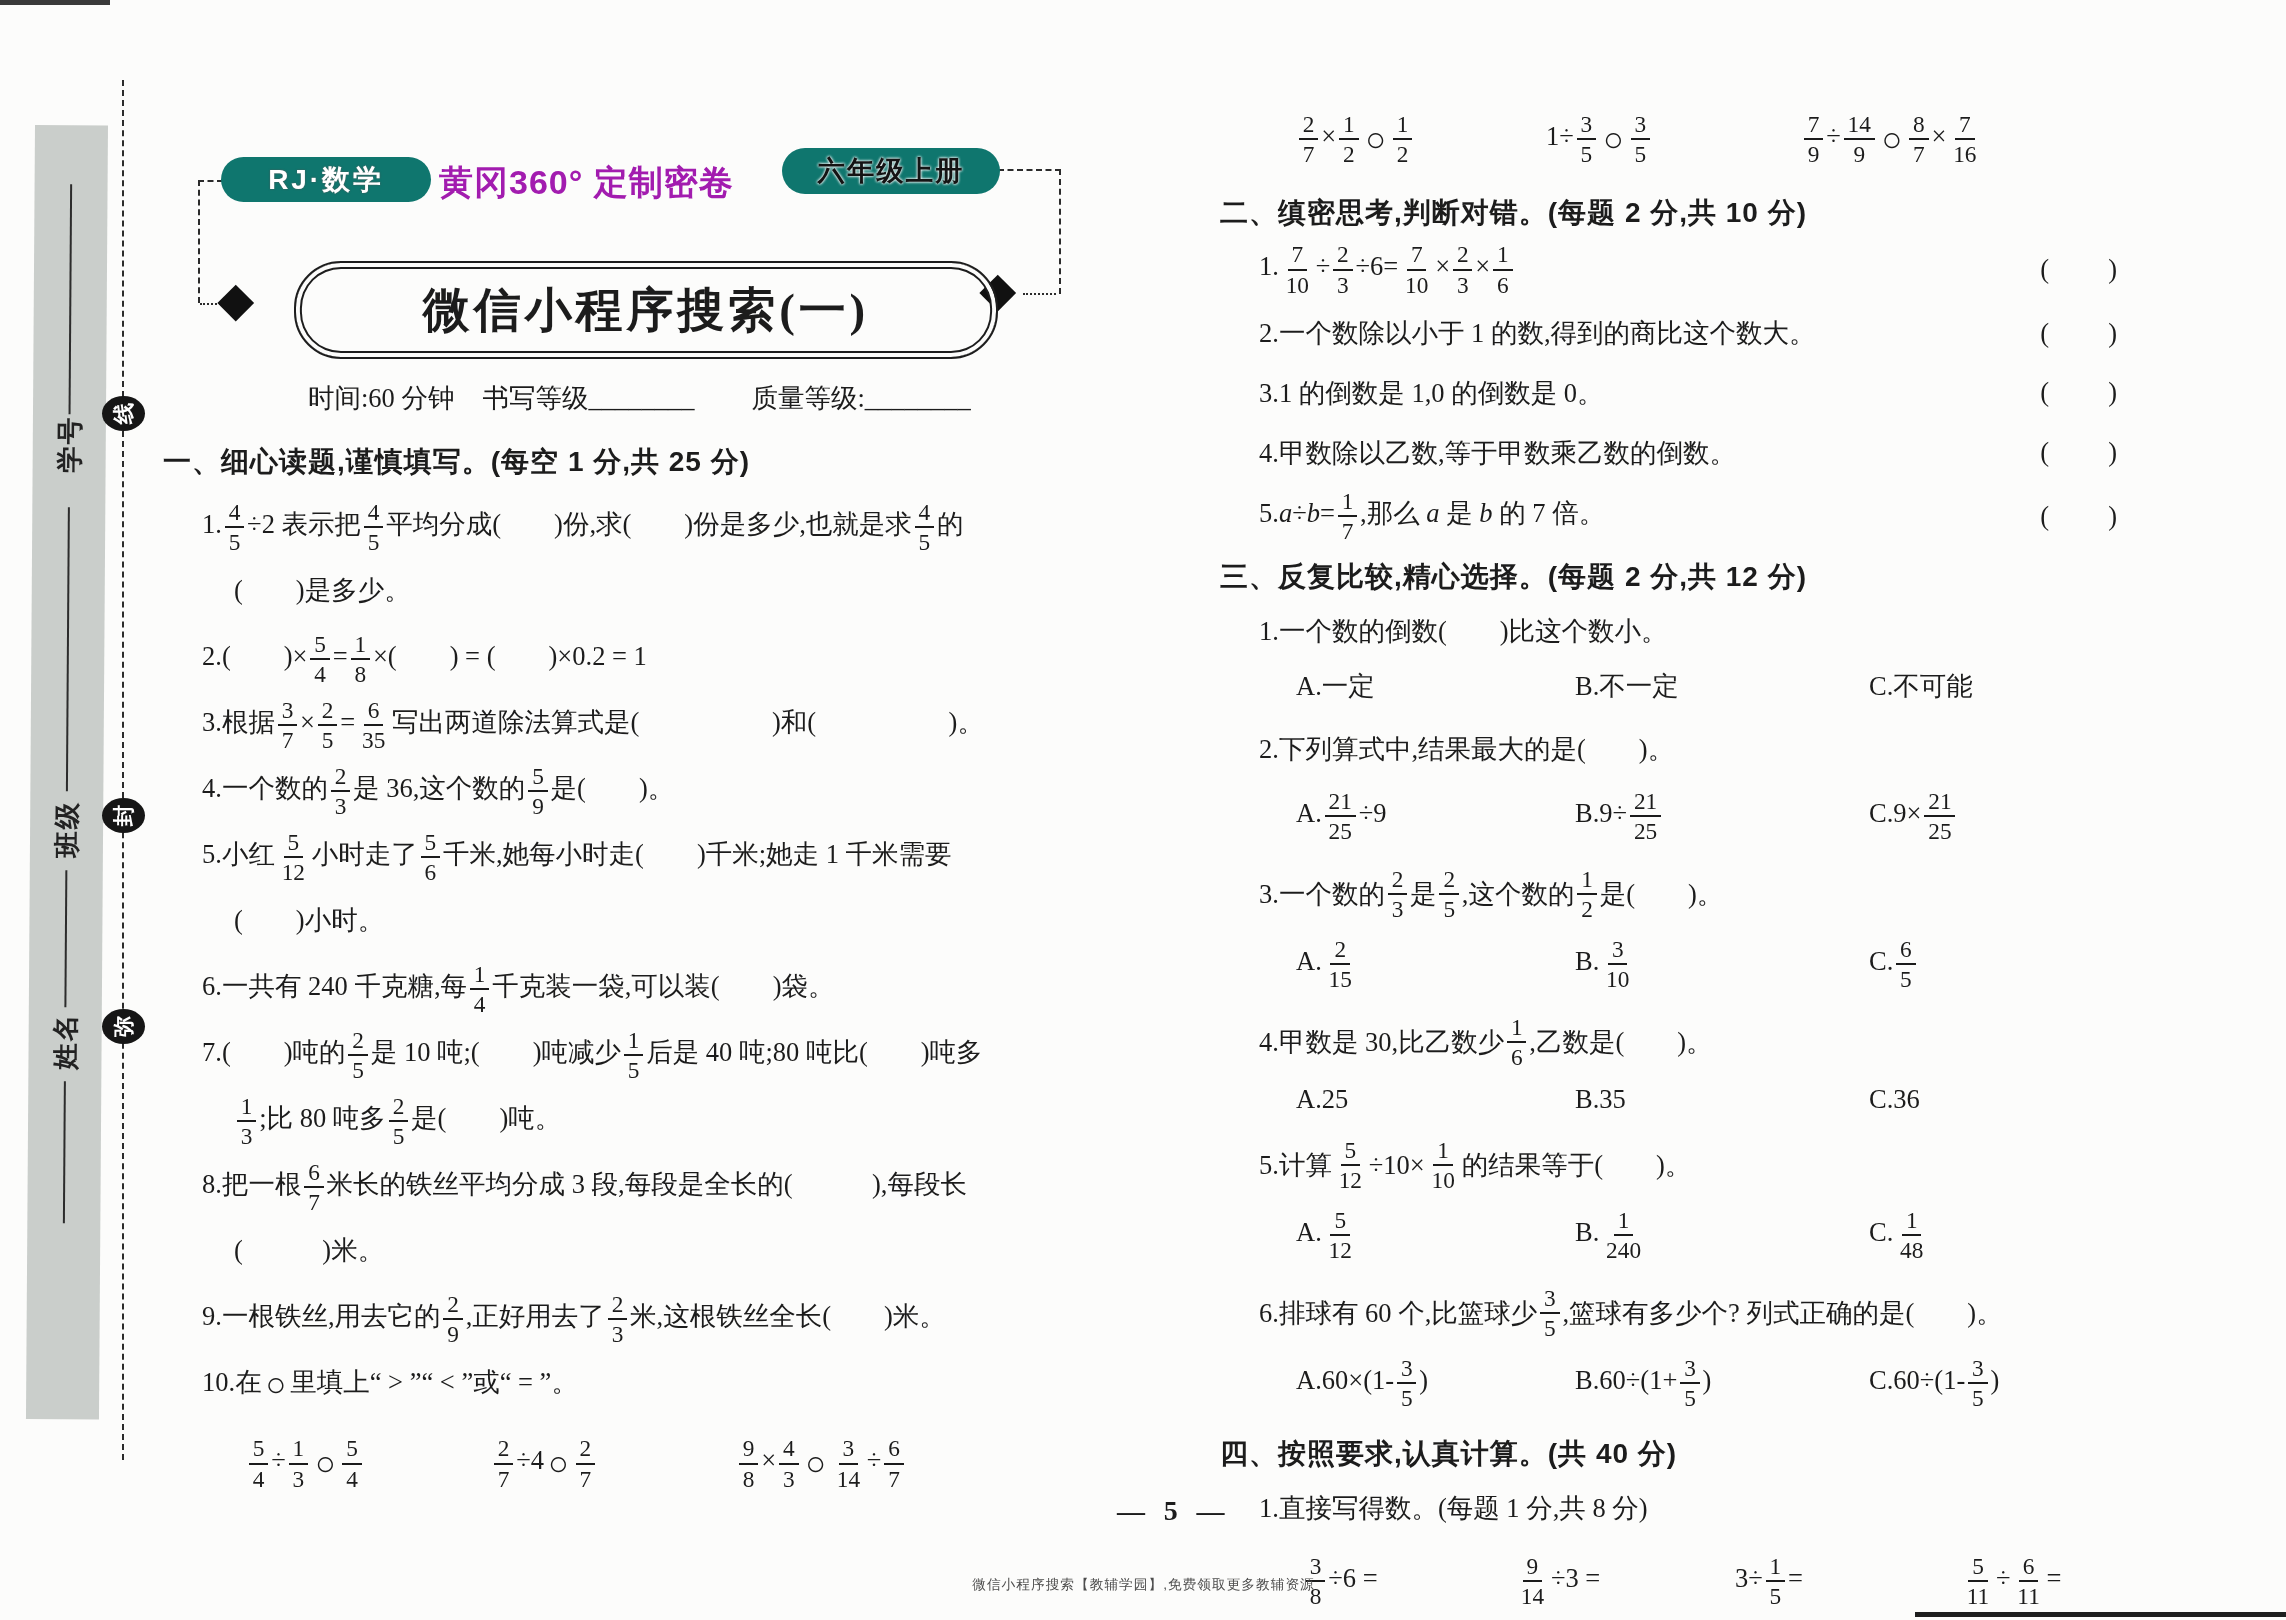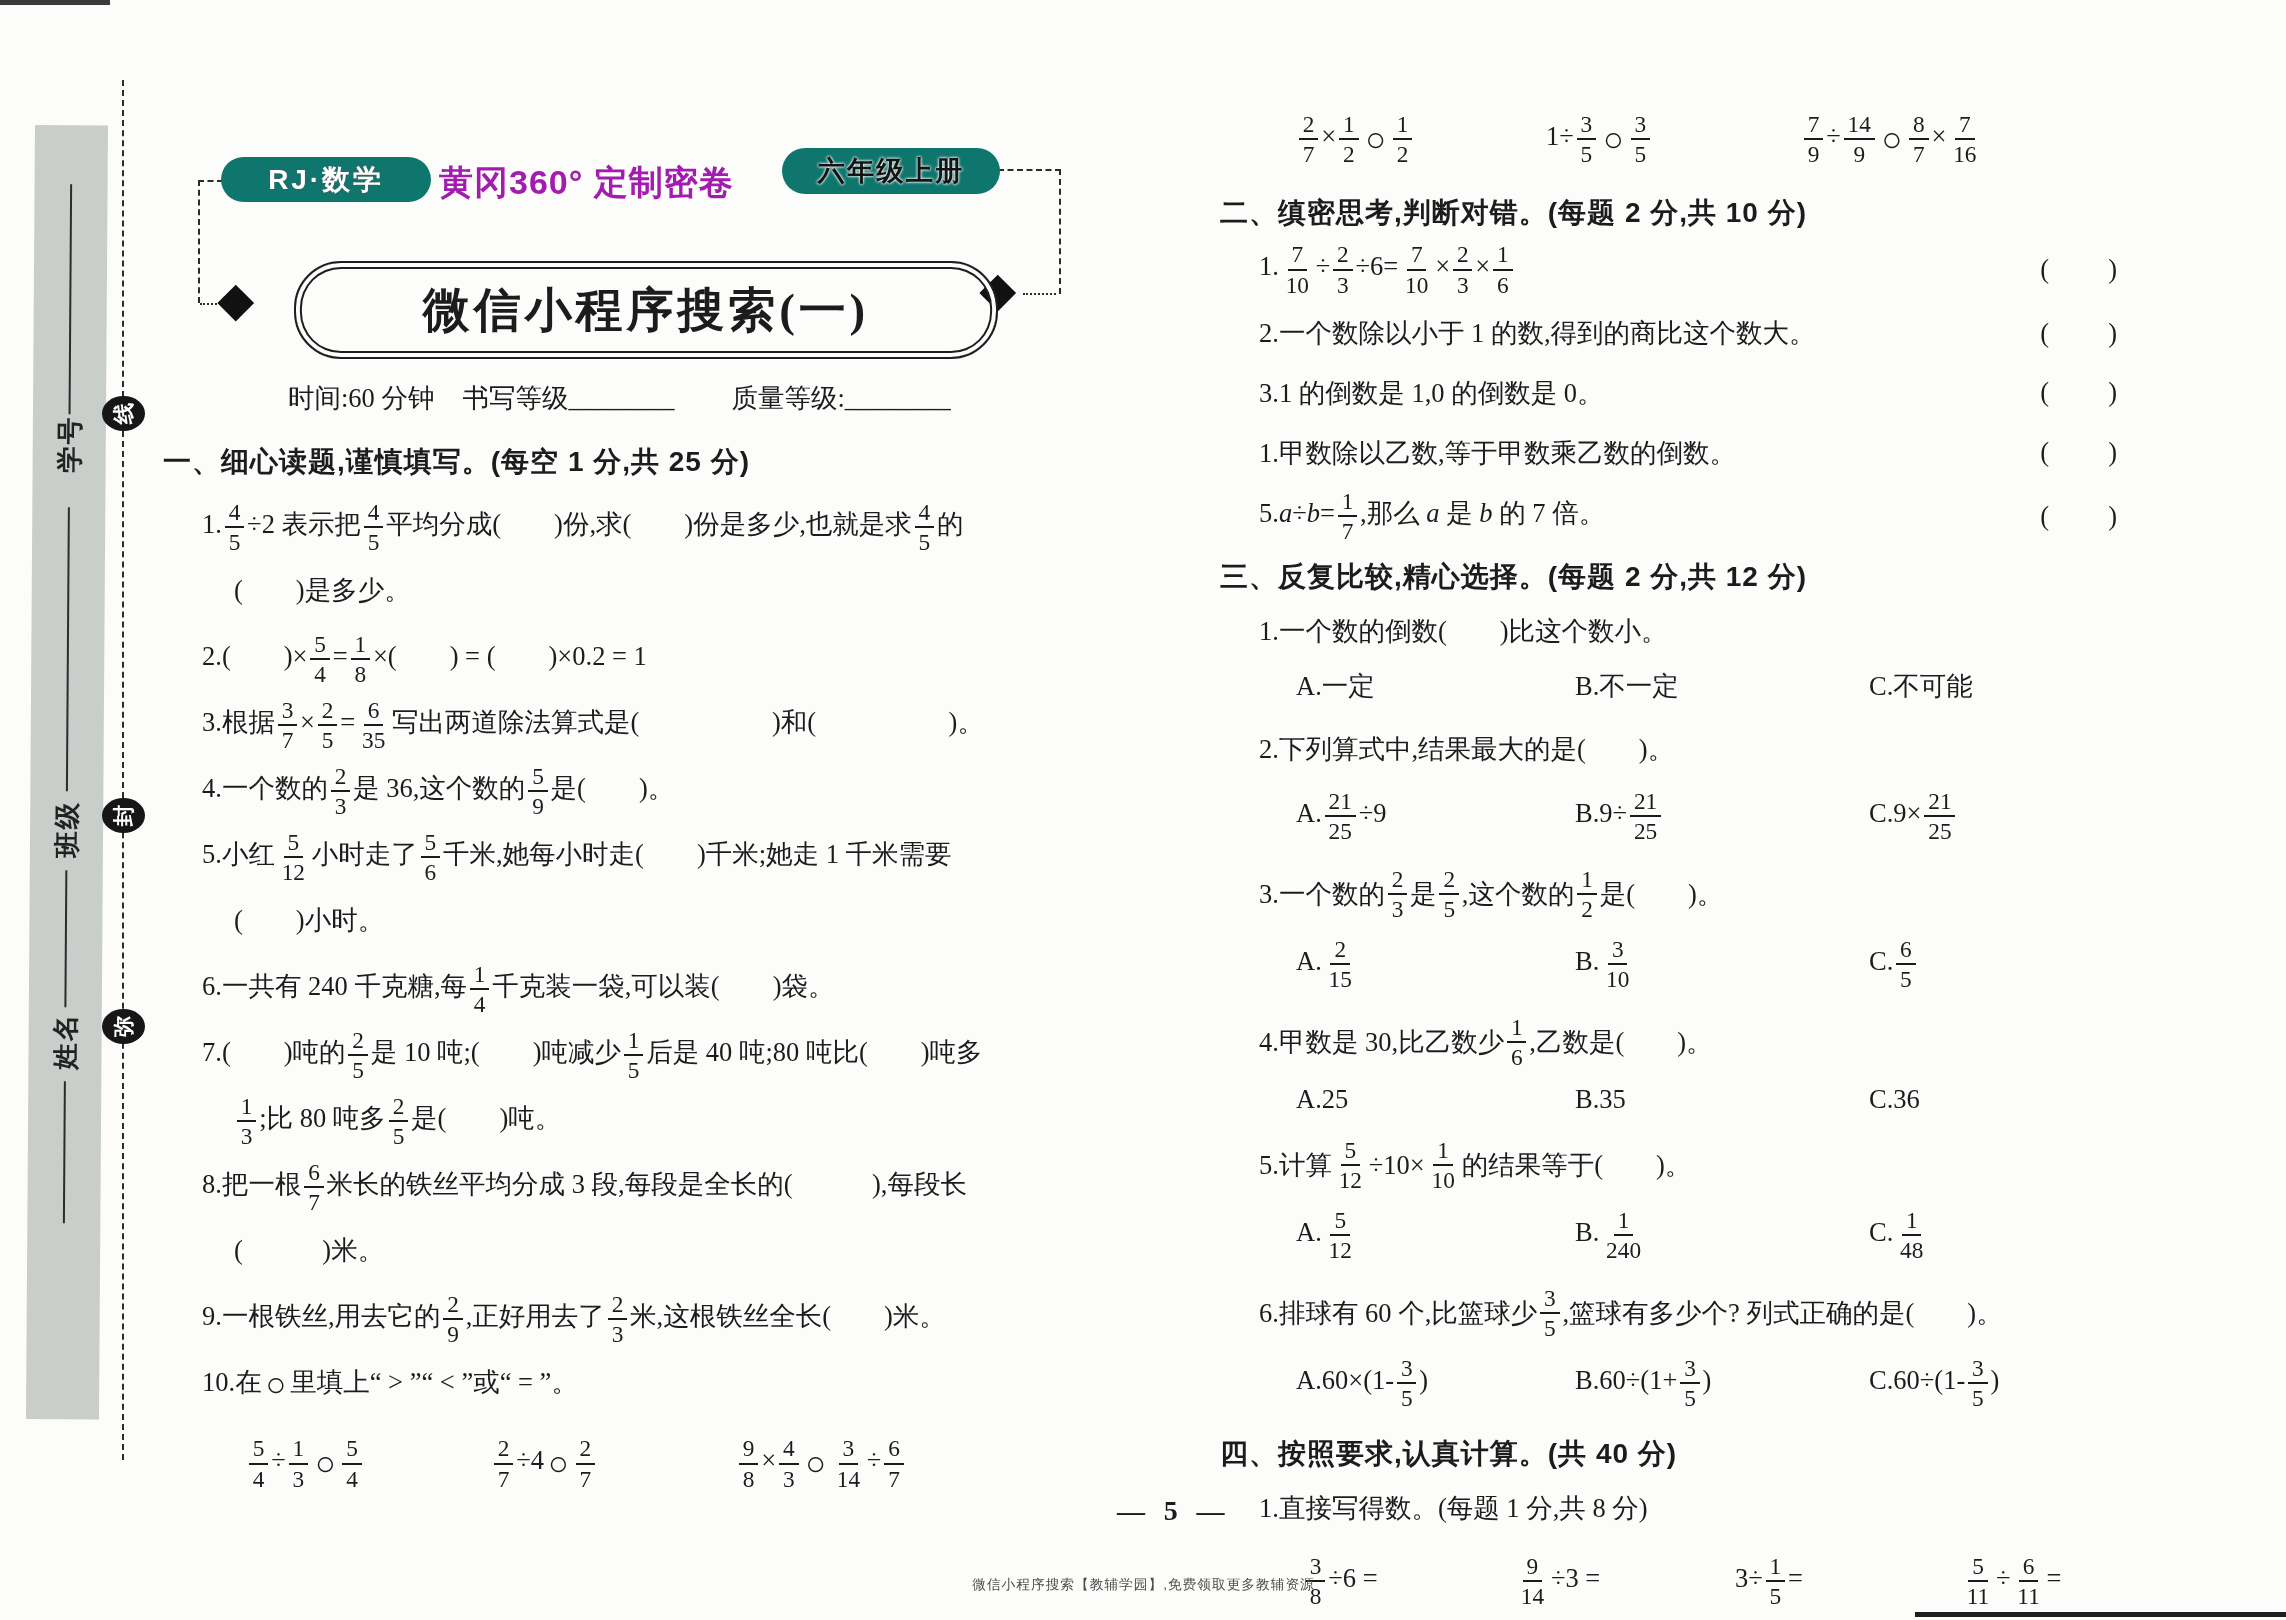--- a/index.html
+++ b/index.html
@@ -31,21 +31,21 @@
   .series-title{position:absolute;left:439px;top:160px;font-family:"Liberation Sans","DejaVu Sans",sans-serif;
                 font-weight:bold;font-size:34px;letter-spacing:1px;color:#a21caf;}
   .dashv{position:absolute;border-left:2.9px dashed #2b2b2b;}
   .dashh{position:absolute;border-top:2.9px dashed #2b2b2b;}
   .doth{position:absolute;border-top:2.9px dotted #2b2b2b;}
   .diamond{position:absolute;width:25.5px;height:25.5px;background:#111;transform:rotate(45deg);}
   .title-box{position:absolute;left:294px;top:261px;width:700px;height:94px;border:2.9px solid #1d1d1d;
              border-radius:47px;box-shadow:inset 0 0 0 3.9px #fcfcfb,inset 0 0 0 5.9px #1d1d1d;
              display:flex;align-items:center;justify-content:center;}
   .title-text{font-size:47px;font-weight:bold;letter-spacing:3.9px;}
-  .meta-row{position:absolute;left:288px;top:380px;width:745px;display:flex;align-items:baseline;font-size:26.5px;}
+  .meta-row{position:absolute;left:308px;top:380px;width:745px;display:flex;align-items:baseline;font-size:26.5px;}
   .meta-row .m2{margin-left:28px;} .meta-row .m3{margin-left:57px;}
 
   
   .sec-head{font-family:"Liberation Sans","DejaVu Sans",sans-serif;font-weight:bold;font-size:28px;
             letter-spacing:1px;margin:0 0 9.8px 0;}
   .frac{display:inline-flex;flex-direction:column;align-items:center;vertical-align:middle;
         margin:0 2.9px;line-height:1.12;font-size:0.88em;text-align:center;}
   .frac .fn{padding:0 3.9px 1px;border-bottom:2px solid #1b1b1b;}
   .frac .fd{padding:1px 3.9px 0;}
   .cmp{font-size:1.3em;vertical-align:middle;padding:0 3.9px;line-height:1;}
@@ -293,21 +293,21 @@
     </div>
     <div class="jrow">
       <span>2.一个数除以小于 1 的数,得到的商比这个数大。</span>
       <span class="jparen">(  )</span>
     </div>
     <div class="jrow">
       <span>3.1 的倒数是 1,0 的倒数是 0。</span>
       <span class="jparen">(  )</span>
     </div>
     <div class="jrow">
-      <span>1.甲数除以乙数,等于甲数乘乙数的倒数。</span>
+      <span>4.甲数除以乙数,等于甲数乘乙数的倒数。</span>
       <span class="jparen">(  )</span>
     </div>
     <div class="jrow">
       <span>5.<i>a</i>÷<i>b</i>=<span class="frac">
             <span class="fn">1</span>
             <span class="fd">7</span>
           </span>,那么 <i>a</i> 是 <i>b</i> 的 7 倍。</span>
       <span class="jparen">(  )</span>
     </div>
 

